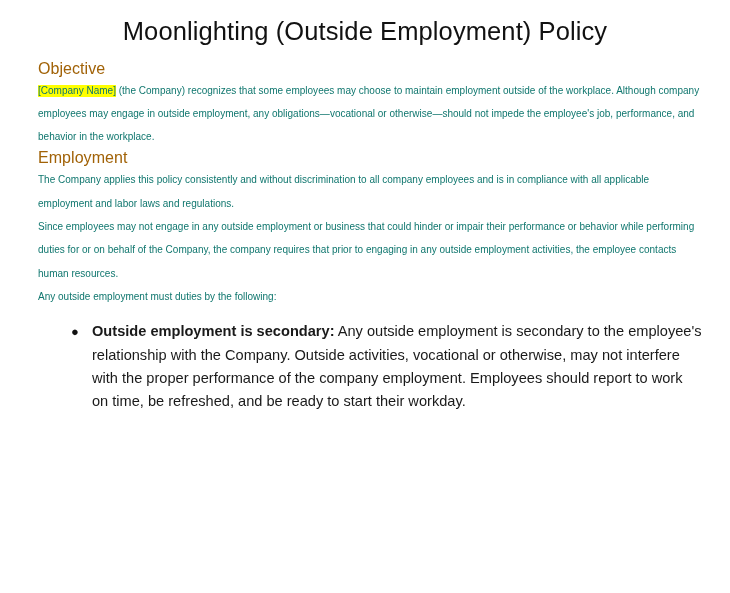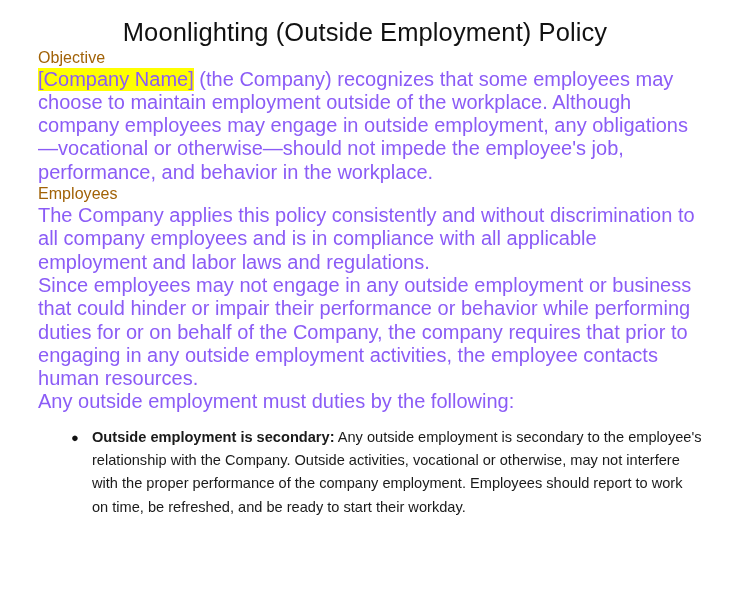--- a/index.html
+++ b/index.html
@@ -18,22 +18,22 @@
 
   .page {
     position: relative;
     width: 730px;
     height: 593px;
     background: #ffffff;
     box-sizing: border-box;
   }
 
   .doc-title {
-    margin: 0;
-    padding-top: 17px;
+    margin: 12px;
+    padding-top: 4px;
     text-align: center;
     font-size: 25.5px;
     font-weight: 400;
     letter-spacing: 0.1px;
     color: #111111;
     line-height: 1.2;
   }
 
   .content {
     padding: 0 28px 0 38px;
@@ -51,23 +51,23 @@
   .heading-objective {
     margin-top: 53px;
   }
 
   .heading-procedures {
     margin-top: 28px;
   }
 
   p.body-text {
     margin: 0;
-    font-size: 20px;
+    font-size: 10px;
     line-height: 23.3px;
-    color: #8b5cf6;
+    color: #0f766e;
     letter-spacing: 0.01px;
     max-width: 665px;
   }
 
   .para-objective {
     margin-top: 20px;
   }
 
   .para-proc-1 {
     margin-top: 25px;
@@ -121,21 +121,21 @@
 <div class="page">
 
   <h1 class="doc-title">Moonlighting (Outside Employment) Policy</h1>
 
   <div class="content">
 
     <h2 class="section-heading heading-objective">Objective</h2>
 
     <p class="body-text para-objective"><span class="highlight">[Company Name]</span><span> (the Company) recognizes that some employees may choose to maintain employment outside of the workplace. Although company employees may engage in outside employment, any obligations—vocational or otherwise—should not impede the employee's job, performance, and behavior in the workplace.</span></p>
 
-    <h2 class="section-heading heading-procedures">Employees</h2>
+    <h2 class="section-heading heading-procedures">Employment</h2>
 
     <p class="body-text para-proc-1">The Company applies this policy consistently and without discrimination to all company employees and is in compliance with all applicable employment and labor laws and regulations.</p>
 
     <p class="body-text para-proc-2">Since employees may not engage in any outside employment or business that could hinder or impair their performance or behavior while performing duties for or on behalf of the Company, the company requires that prior to engaging in any outside employment activities, the employee contacts human resources.</p>
 
     <p class="body-text para-leadin">Any outside employment must duties by the following:</p>
 
     <ul class="bullet-list">
       <li class="bullet-item"><span class="bullet-marker">●</span><span class="bold-lead">Outside employment is secondary:</span><span> Any outside employment is secondary to the employee's relationship with the Company. Outside activities, vocational or otherwise, may not interfere with the proper performance of the company employment. Employees should report to work on time, be refreshed, and be ready to start their workday.</span></li>
     </ul>

